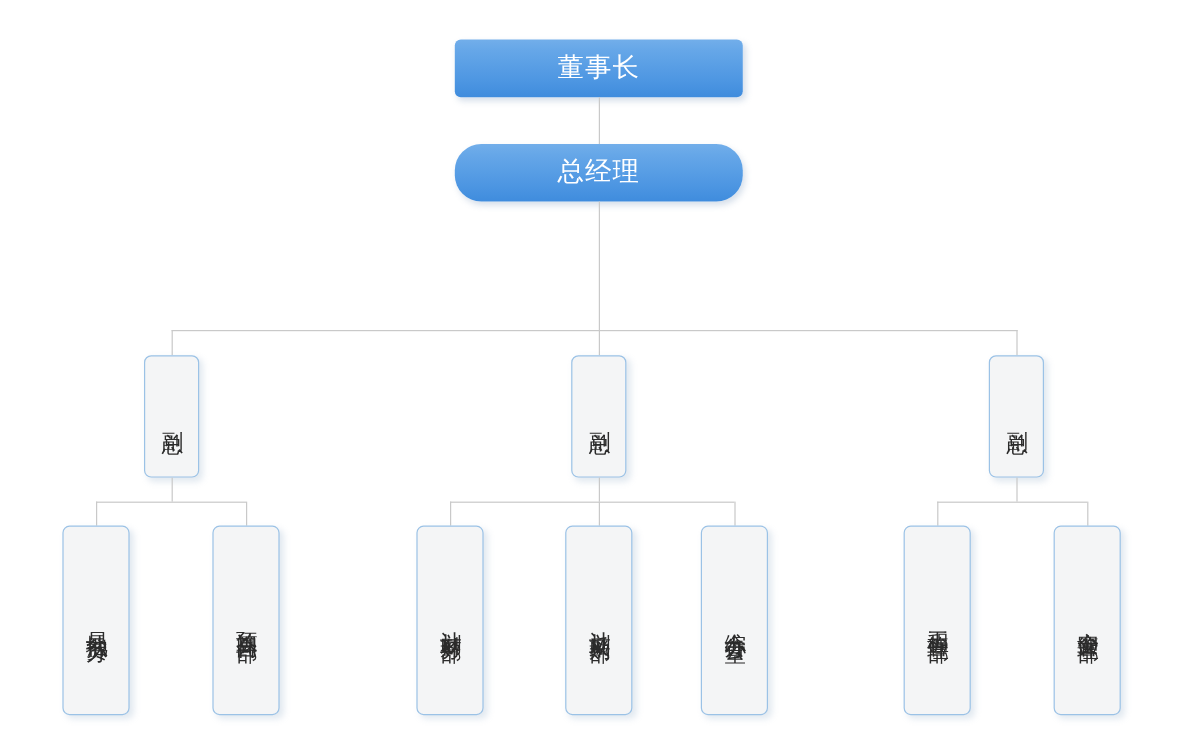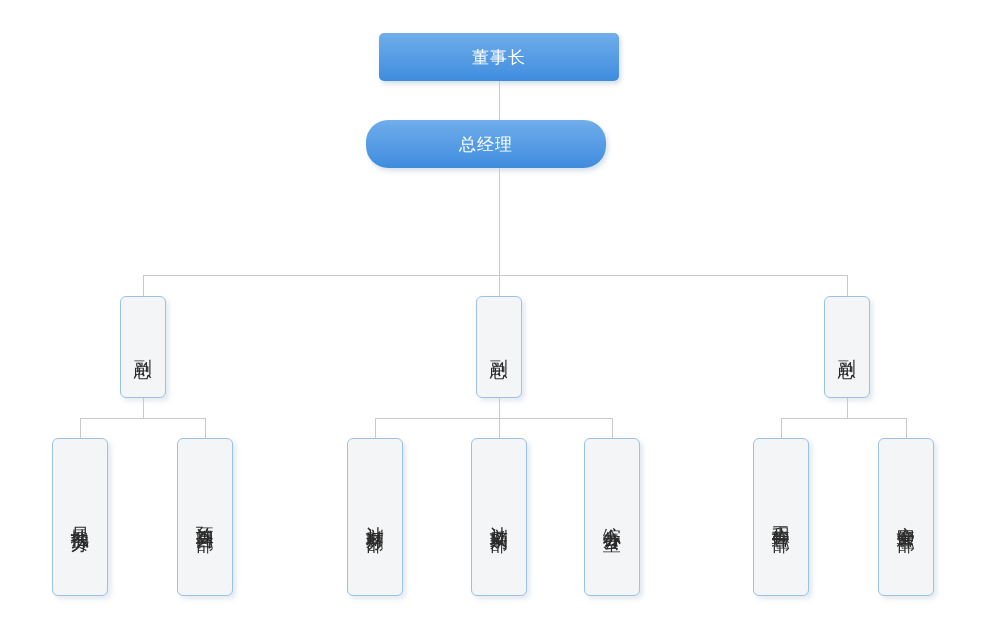--- a/index.html
+++ b/index.html
@@ -36,21 +36,21 @@
     border-radius: 5px;
     background: linear-gradient(to bottom, #72aeea 0%, #66a7e8 18%, #4d96e2 72%, #3f8cdd 100%);
     box-shadow: 2px 3px 5px rgba(120, 150, 185, 0.30);
     display: flex;
     align-items: center;
     justify-content: center;
     box-sizing: border-box;
   }
   .node-top .label {
     color: #ffffff;
-    font-size: 17px;
+    font-size: 22px;
     letter-spacing: 1px;
     line-height: 1;
     white-space: nowrap;
   }
 
   
   .node-v {
     position: absolute;
     border: 1px solid #9bc2e6;
     border-radius: 6px;
@@ -89,21 +89,21 @@
 <body>
 
 <div id="org-chart">
 
   <div class="node-top" style="left:379px; top:33px;">
     <span class="label">董事长</span>
   </div>
 
   <div class="conn v" style="left:499px; top:81px; height:39px;"></div>
 
-  <div class="node-top" style="left:366px; top:120px;border-radius:22px;">
+  <div class="node-top" style="left:379px; top:120px;border-radius:22px;">
     <span class="label">总经理</span>
   </div>
 
   <div class="conn v" style="left:499px; top:168px; height:128px;"></div>
 
   <div class="conn h" style="left:143px; top:275px; width:705px;"></div>
   <div class="conn v" style="left:143px; top:275px; height:21px;"></div>
   <div class="conn v" style="left:847px; top:275px; height:21px;"></div>
 
   <div class="node-v tier-mid" style="left:120px;">

